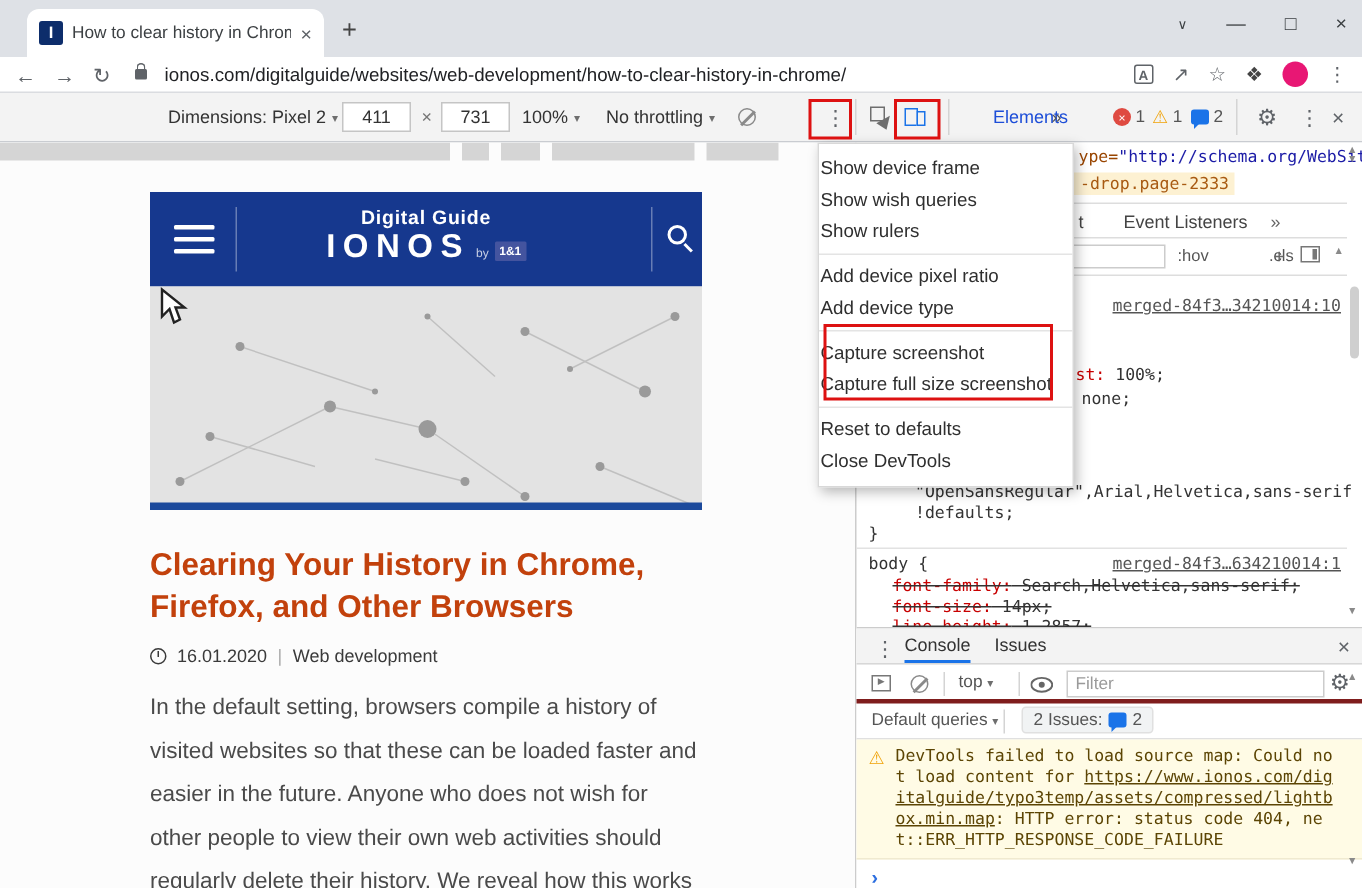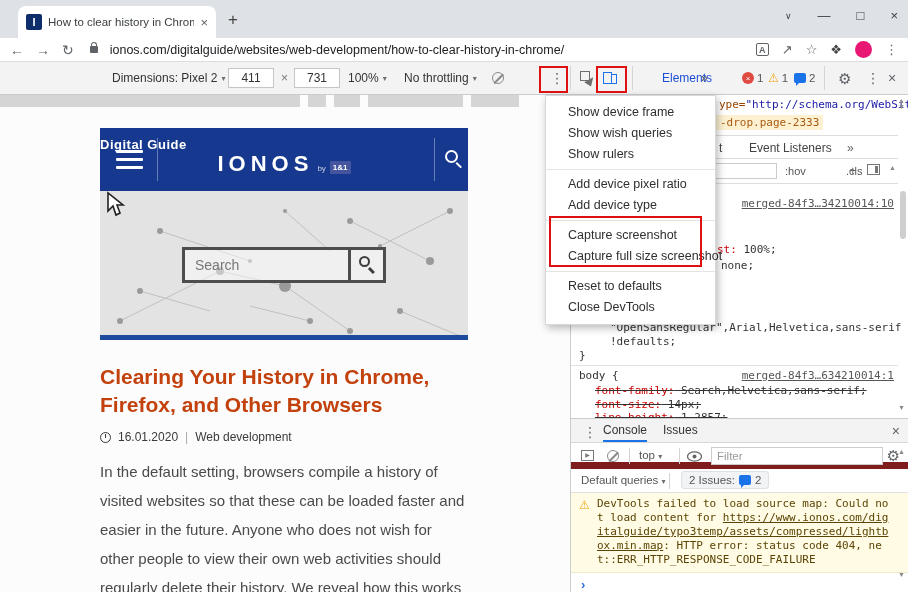--- a/index.html
+++ b/index.html
@@ -62,21 +62,21 @@
 
   
   .viewport{ position:absolute; left:0; top:95px; width:570px; height:497px; background:#fcfcfc; overflow:hidden; }
   .graybar{ position:absolute; left:0; top:0; height:12px; display:flex; gap:8px; }
   .graybar .seg{ background:#d5d5d5; height:12px; }
   .page{ position:absolute; left:100px; top:33px; width:368px; }
   .site-header{ height:63px; background:#16388e; display:flex; align-items:center; position:relative; }
   .burger{ margin-left:16px; width:27px; height:19px; display:flex; flex-direction:column; justify-content:space-between; }
   .burger span{ height:3px; background:#fff; border-radius:1px; }
   .hdr-sep{ position:absolute; top:10px; bottom:10px; width:1px; background:rgba(255,255,255,.35); }
-  .logo{ position:absolute; left:0; right:0; top:9px; color:#fff; }
+  .logo{ position:absolute; left:0; right:0; top:9px; text-align:center; color:#fff; }
   .logo .dg{ font-size:13px; font-weight:bold; letter-spacing:.5px; }
   .logo .row{ display:flex; align-items:flex-end; justify-content:center; gap:4px; margin-top:1px; }
   .logo .ionos{ font-size:22px; font-weight:bold; letter-spacing:5px; line-height:1; }
   .logo .by{ font-size:8px; opacity:.75; padding-bottom:2px; }
   .oneand{ background:#44549f; color:#fff; font-size:8px; font-weight:bold; padding:2px 3px; border-radius:1px; margin-bottom:1px; }
   .hdr-search{ position:absolute; right:10px; top:22px; width:13px; height:13px; border:2.2px solid #fff; border-radius:50%; }
   .hdr-search::after{ content:""; position:absolute; left:10px; top:10px; width:7px; height:2.2px; background:#fff; transform:rotate(45deg); transform-origin:0 0; }
 
   .hero{ position:relative; height:149px; background:#e3e3e3; overflow:hidden; }
   .hero svg{ position:absolute; left:0; top:0; }
@@ -113,38 +113,38 @@
   .slink{ color:#555; text-decoration:underline; }
   .prop{ color:#c80000; } .struck{ text-decoration:line-through; }
   .rule-sep{ position:absolute; left:0; right:10px; top:270px; height:1px; background:#e2e2e2; }
   .sb-thumb{ position:absolute; right:2px; top:96px; width:6px; height:48px; background:#cfcfcf; border-radius:3px; }
 
   
   .console{ position:absolute; left:0; right:0; bottom:0; height:174px; border-top:1px solid #ccc; background:#fff; }
   .c-head{ position:relative; height:24px; background:#f3f3f3; border-bottom:1px solid #d7d7d7; font-size:12px; }
   .c-tab{ position:absolute; top:4px; color:#333; }
   .c-tab.active{ border-bottom:2px solid #1a73e8; padding-bottom:3px; }
-  .c-bar{ position:relative; height:26px; border-bottom:7px solid #7f1d1d; font-size:11.5px; color:#555; }
+  .c-bar{ position:relative; height:26px; border-bottom:3px solid #7f1d1d; font-size:11.5px; color:#555; }
   .cs-ic{ position:absolute; left:10px; top:7px; width:13px; height:11px; border:1.2px solid #777; font-size:6px; color:#777; text-align:center; line-height:9px; }
   .c-filter{ position:absolute; left:140px; top:4px; width:172px; height:18px; border:1px solid #ccc; background:#fff;
         font-size:11.5px; color:#9a9a9a; padding:2px 5px; }
   .c-levels{ position:relative; height:24px; border-bottom:1px solid #e0e0e0; font-size:11.5px; color:#555; }
   .chip{ position:absolute; left:110px; top:2px; display:flex; align-items:center; gap:4px; background:#f1f3f4;
         border:1px solid #e0e0e0; border-radius:3px; padding:2px 7px; }
   .c-warning{ position:relative; background:#fffbe5; border-bottom:1px solid #f0ead0; padding:4px 14px 5px 26px;
         color:#5c4504; }
   .c-warning .w-ic{ position:absolute; left:8px; top:5px; color:#f0a30a; font-size:12px; }
   .c-warning a{ color:inherit; text-decoration:underline; }
   .c-warning .mono{ line-height:14px; word-break:break-all; }
   .c-prompt{ padding:4px 0 0 10px; color:#2d6fe0; font-size:13px; font-weight:bold; }
 
   
   .menu{ position:absolute; left:545px; top:95px; width:171px; background:#fff; z-index:50;
         border:1px solid #d8d8d8; box-shadow:2px 3px 8px rgba(0,0,0,.28); padding:6px 0; }
-  .mi{ height:21px; line-height:21px; padding-left:22px; font-size:12.5px; color:#2f2f2f; white-space:nowrap; }
+  .mi{ height:21px; line-height:21px; padding-left:1px; font-size:12.5px; color:#2f2f2f; white-space:nowrap; }
   .mdiv{ height:1px; background:#e4e4e4; margin:4px 0; }
   .redbox{ position:absolute; border:2.5px solid #dd1111; z-index:60; }
   #rb-kebab{ left:539px; top:66px; width:29px; height:27px; }
   #rb-device{ left:596px; top:66px; width:31px; height:27px; }
   #rb-capture{ left:549px; top:216px; width:153px; height:51px; }
 </style>
 </head>
 <body>
 
 <div id="app">
@@ -310,26 +310,20 @@
             <circle cx="330" cy="70" r="4"></circle>
               <circle cx="300" cy="120" r="3"></circle>
               <circle cx="185" cy="20" r="2"></circle>
             <circle cx="40" cy="100" r="3"></circle>
               <circle cx="350" cy="20" r="3"></circle>
               <circle cx="210" cy="130" r="3"></circle>
             <circle cx="150" cy="70" r="2"></circle>
               <circle cx="280" cy="55" r="2"></circle>
           </g>
         </svg>
-        <div class="searchgfx">
-          <span class="ph">Search</span>
-          <span class="btn">
-              <span class="mag-dark"></span>
-            </span>
-        </div>
         <svg class="cursor-hand" width="26" height="30">
           <path d="M8 2 L8 20 L13 15 L16 24 L20 22 L17 14 L23 14 Z" fill="#fff" stroke="#222" stroke-width="1.6"></path>
         </svg>
         <div class="hero-bar"></div>
       </div>
 
       <div class="article">
         <h1>Clearing Your History in Chrome, Firefox, and Other Browsers</h1>
         <div class="meta">
           <span class="clock"></span>

